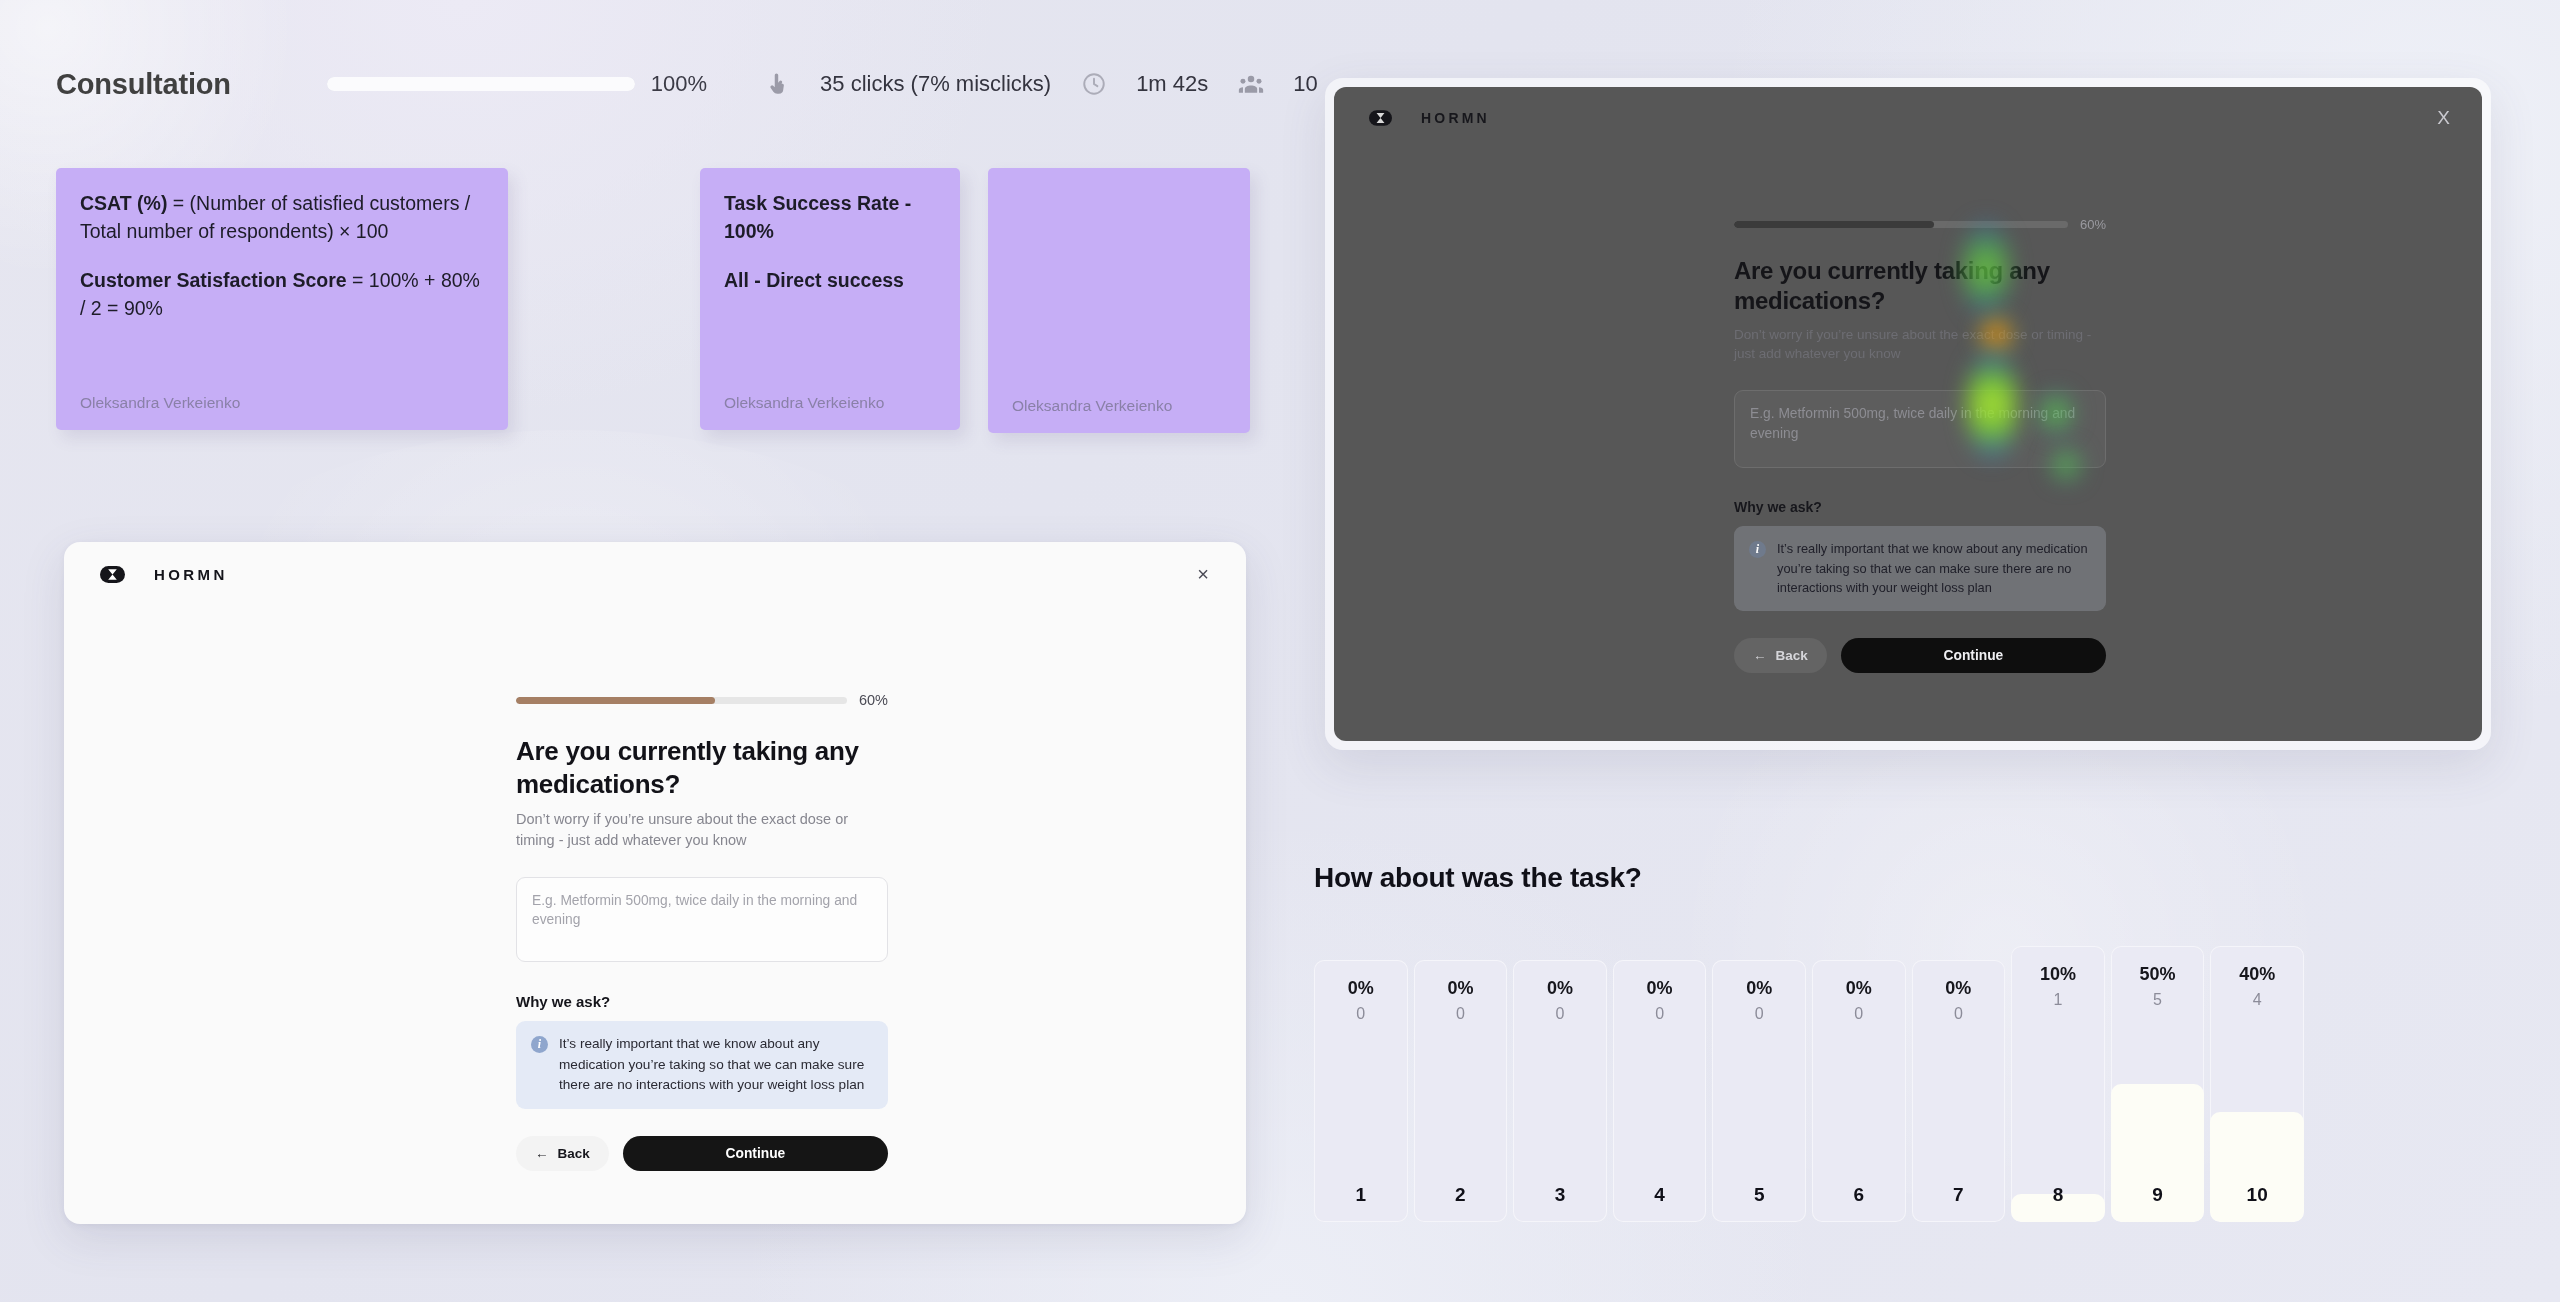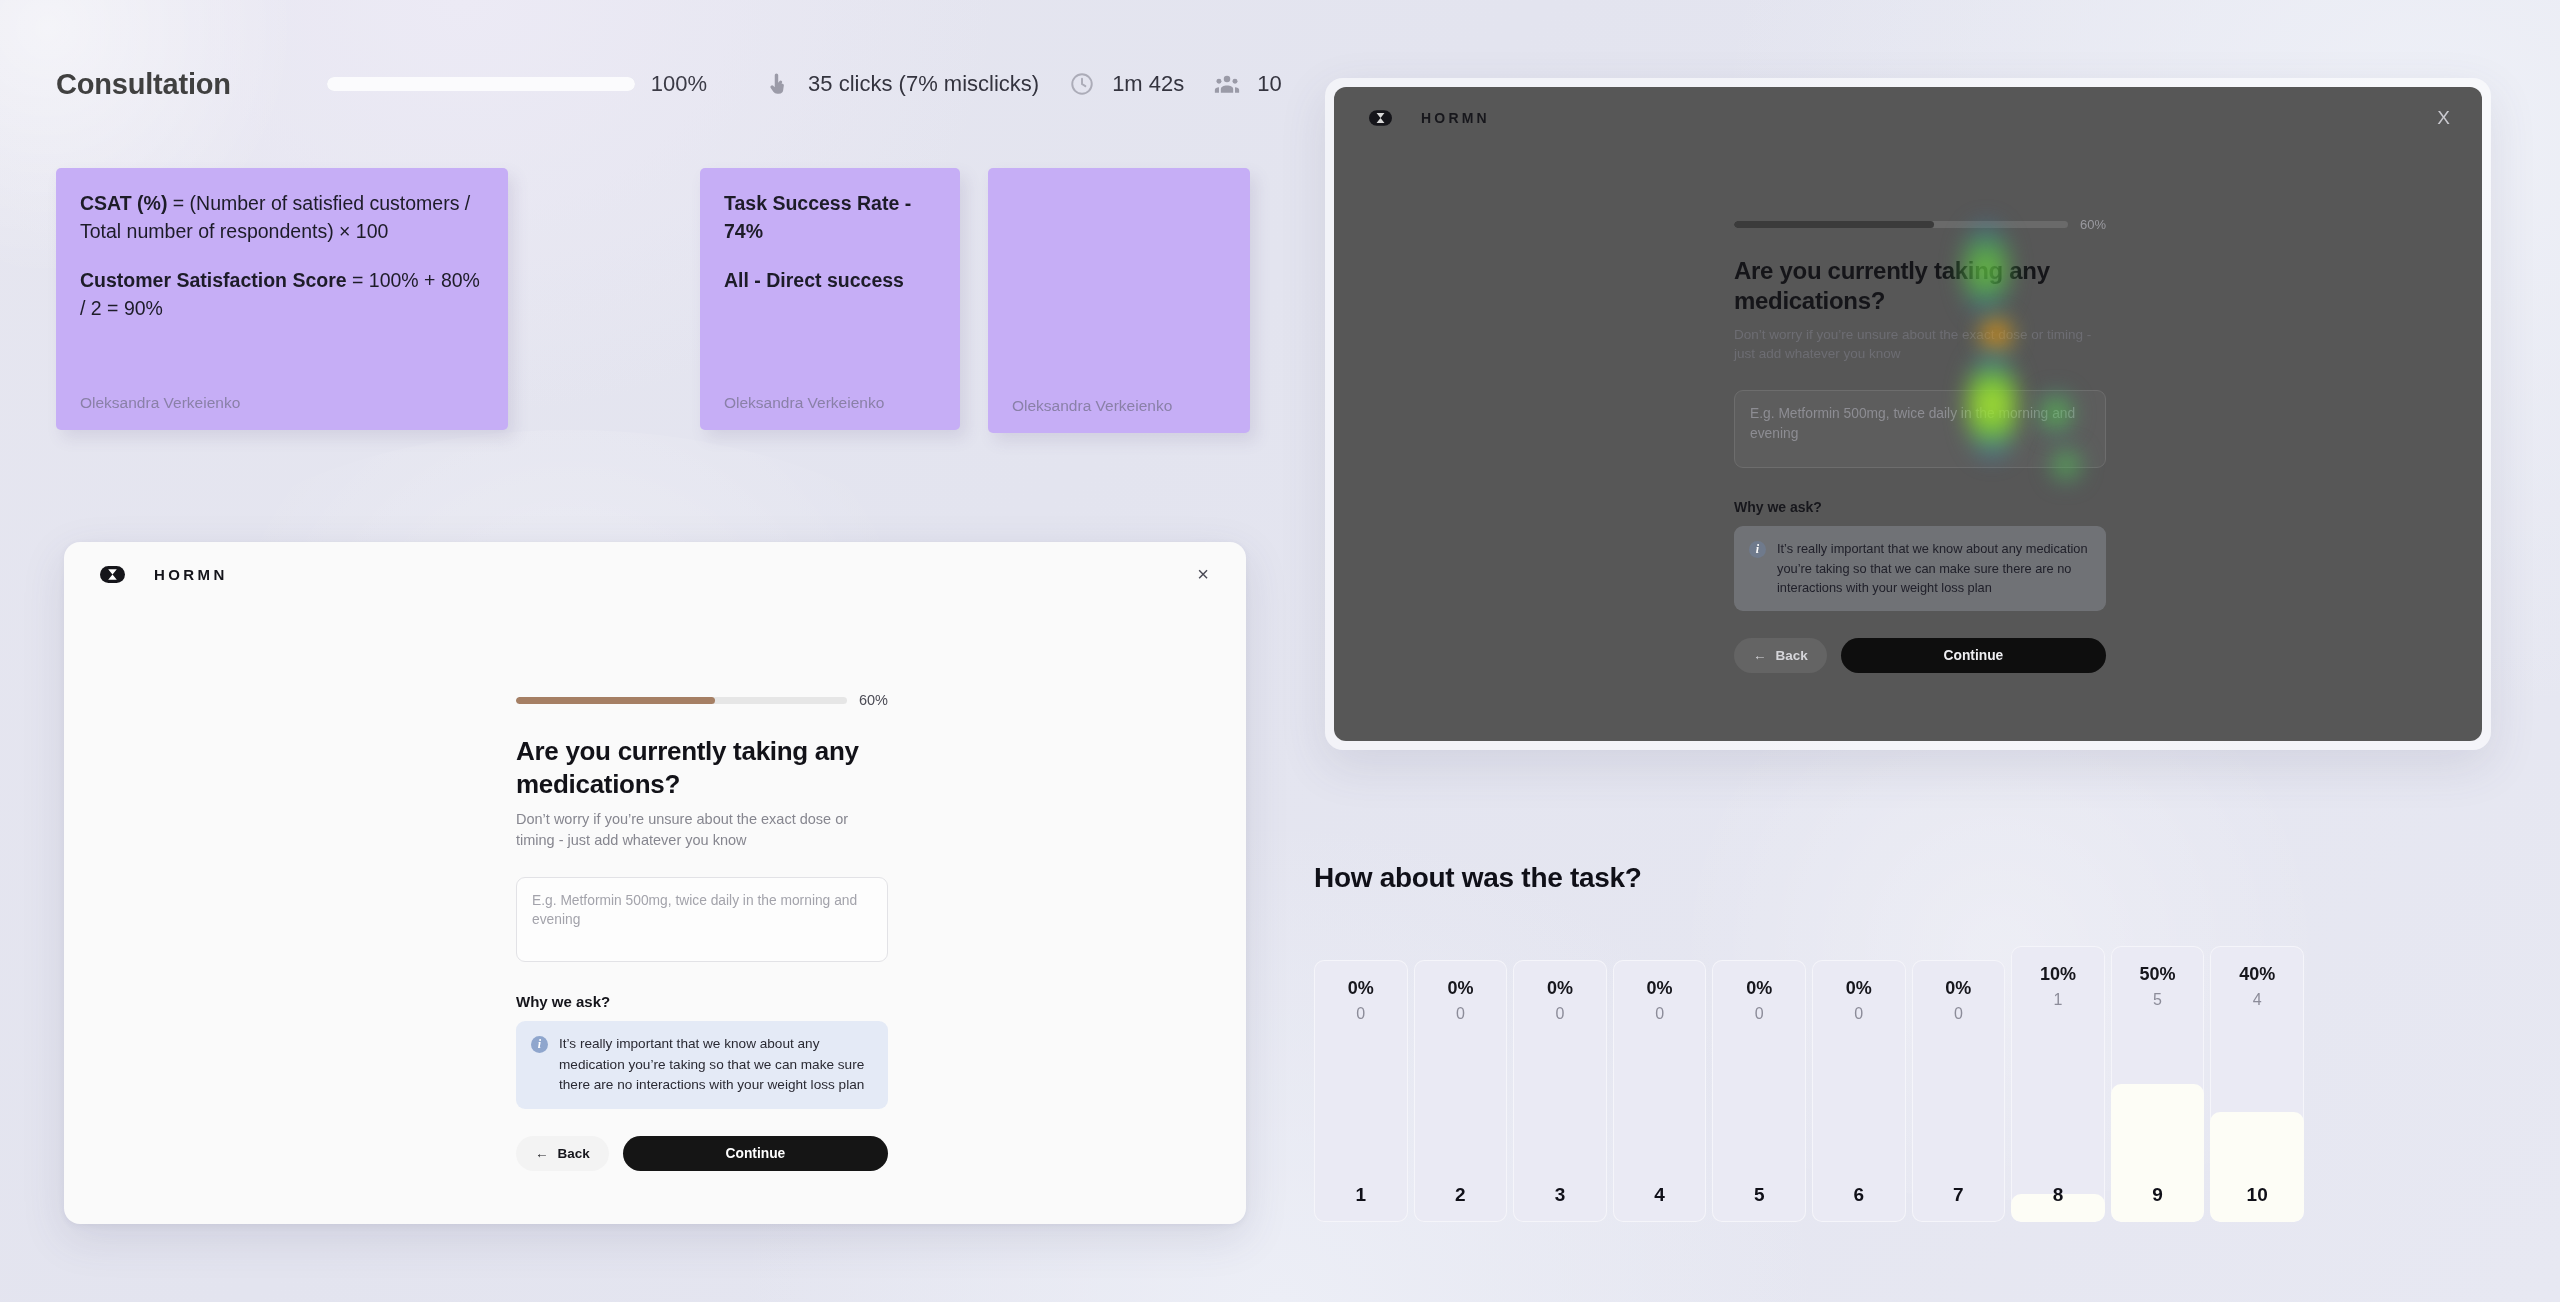--- a/index.html
+++ b/index.html
@@ -44,21 +44,21 @@
     background: #dedee9;
     overflow: hidden;
     box-shadow: inset 0 0 0 1px rgba(255,255,255,.4);
   }
   .hdr-progress-fill {
     height: 100%; background: #fbfbfd; border-radius: 9px;
   }
   .hdr-pct { font-size: 22px; color: #3b3b46; font-weight: 400; }
 
   .hdr-stats { display:flex; align-items:center; margin-left: 58px; gap: 10px; }
-  .stat { display:flex; align-items:center; gap: 17px; }
+  .stat { display:flex; align-items:center; gap: 29px; }
   .stat + .stat { margin-left: 20px; }
   .stat-text { font-size: 22px; color: #34343f; white-space: nowrap; }
   .stat-icon { width: 26px; height: 26px; display:block; flex:none; opacity:.62; }
 
   
   .sticky {
     position: absolute;
     background: #c6aef6;
     border-radius: 5px;
     padding: 22px 24px 18px 24px;
@@ -279,21 +279,21 @@
     <div class="sticky-para">
       <span class="b">Customer Satisfaction Score</span><span> = 100% + 80% / 2 = 90%</span>
     </div>
   </div>
   <div class="sticky-author">Oleksandra Verkeienko</div>
 </div>
 
 <div class="sticky" id="sticky-tsr">
   <div class="sticky-body">
     <div class="sticky-para">
-      <span class="b">Task Success Rate - 74%</span>
+      <span class="b">Task Success Rate - 100%</span>
     </div>
     <div class="sticky-para">
       <span class="b">All - Direct success</span>
     </div>
   </div>
   <div class="sticky-author">Oleksandra Verkeienko</div>
 </div>
 
 <div class="sticky" id="sticky-time">
   <div class="sticky-author">Oleksandra Verkeienko</div>

